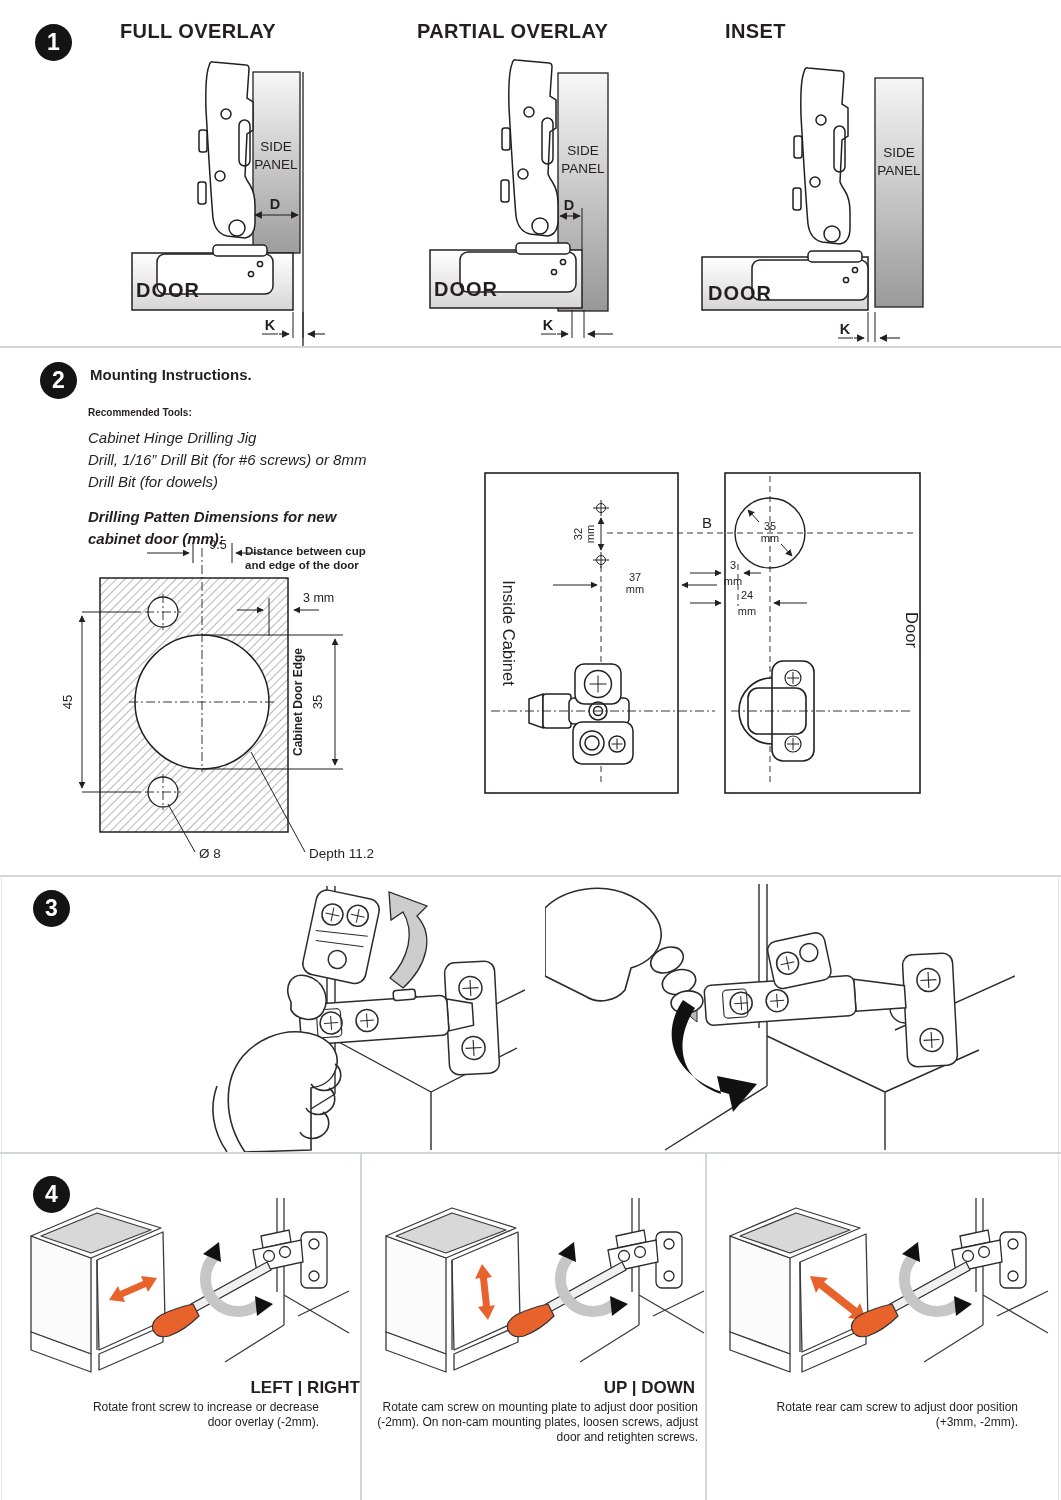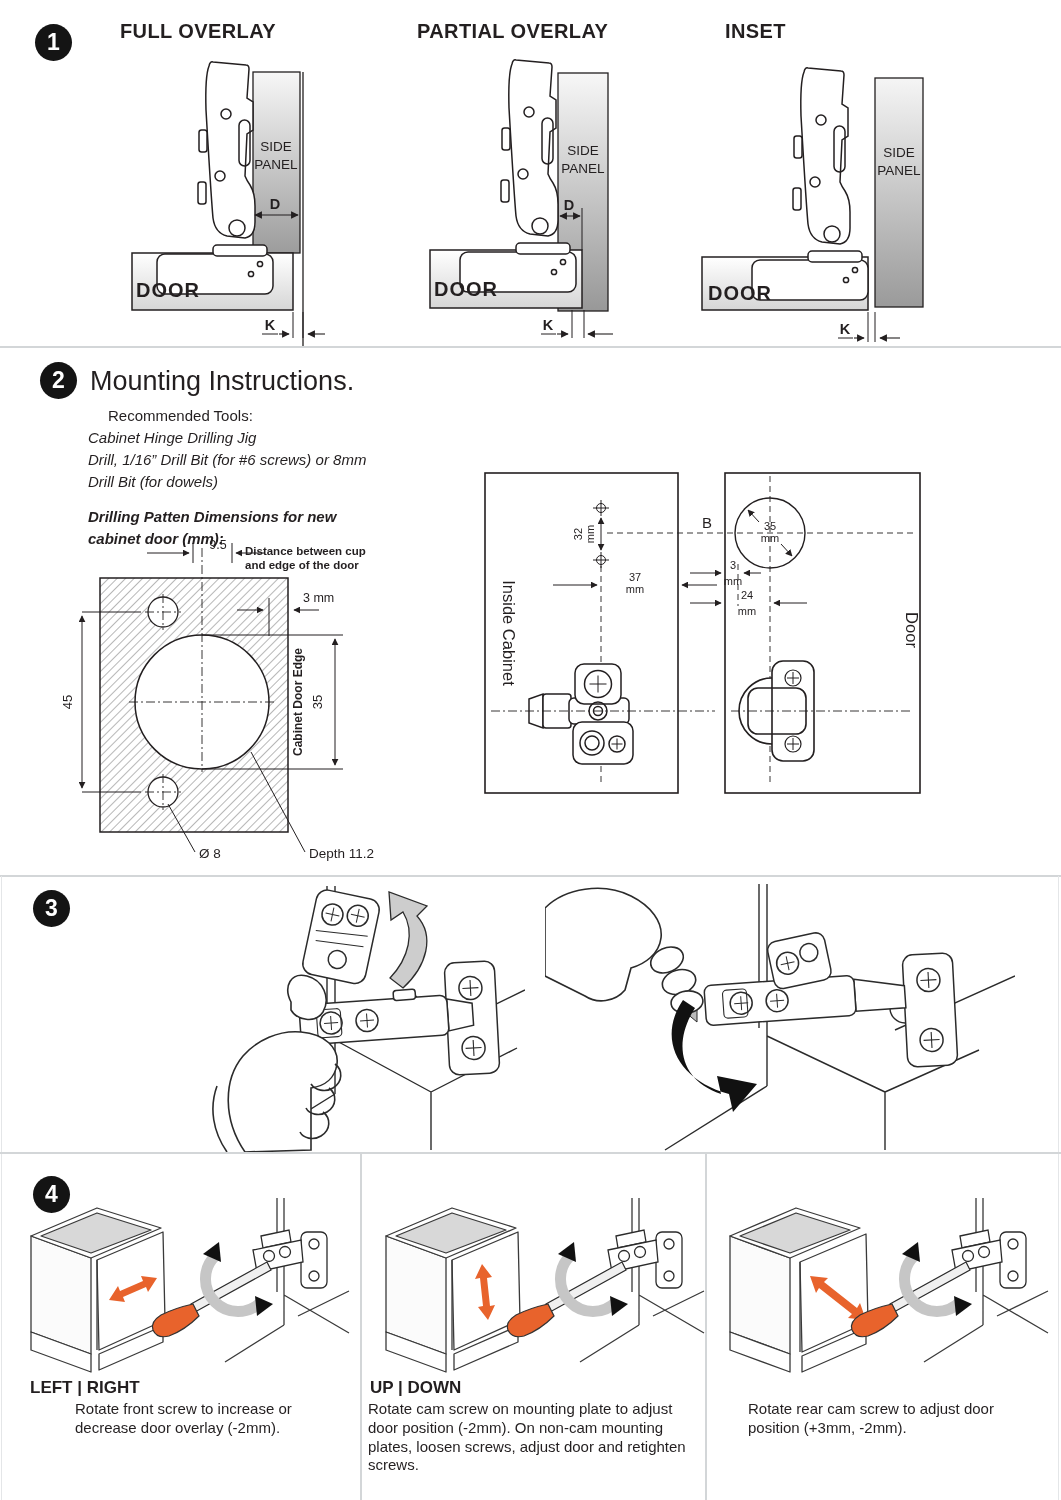--- a/index.html
+++ b/index.html
@@ -5,26 +5,26 @@
   html,body{margin:0;padding:0;background:#fff;}
   .page{position:relative;width:1061px;height:1500px;background:#ffffff;
         font-family:"Liberation Sans",sans-serif;color:#231f20;overflow:hidden;}
   .abs{position:absolute;}
   .badge{position:absolute;width:37px;height:37px;border-radius:50%;background:#141414;color:#fff;
          display:flex;align-items:center;justify-content:center;font-size:23px;font-weight:bold;}
   .dtitle{position:absolute;font-size:20px;font-weight:bold;letter-spacing:.4px;}
   .hr{position:absolute;left:0;width:1061px;height:2px;background:#d3d6d8;}
   .vr{position:absolute;top:1153px;height:347px;width:2px;background:#d3d6d8;}
   .edge{position:absolute;top:876px;height:624px;width:1px;background:#e4e6e8;}
-  .s2h{position:absolute;font-size:27px;font-weight:normal;}
-  .s2sub{position:absolute;font-size:15px;font-weight:normal;margin-left:20px;}
+  .s2h{position:absolute;font-size:15px;font-weight:bold;}
+  .s2sub{position:absolute;font-size:10px;font-weight:bold;}
   .s2line{font-size:15px;line-height:22px;}
   .s2block{position:absolute;font-style:italic;}
-  .ptitle{position:absolute;font-size:17px;font-weight:bold;text-align:left;}
-  .pcap{position:absolute;font-size:15px;line-height:1.25;text-align:left;}
+  .ptitle{position:absolute;font-size:17px;font-weight:bold;text-align:right;}
+  .pcap{position:absolute;font-size:12px;line-height:1.25;text-align:right;}
   svg text{font-family:"Liberation Sans",sans-serif;fill:#231f20;}
 </style>
 </head>
 <body>
 
 <div class="page">
 
   <div class="badge" style="left:35px;top:24px">
     <span>1</span>
   </div>

